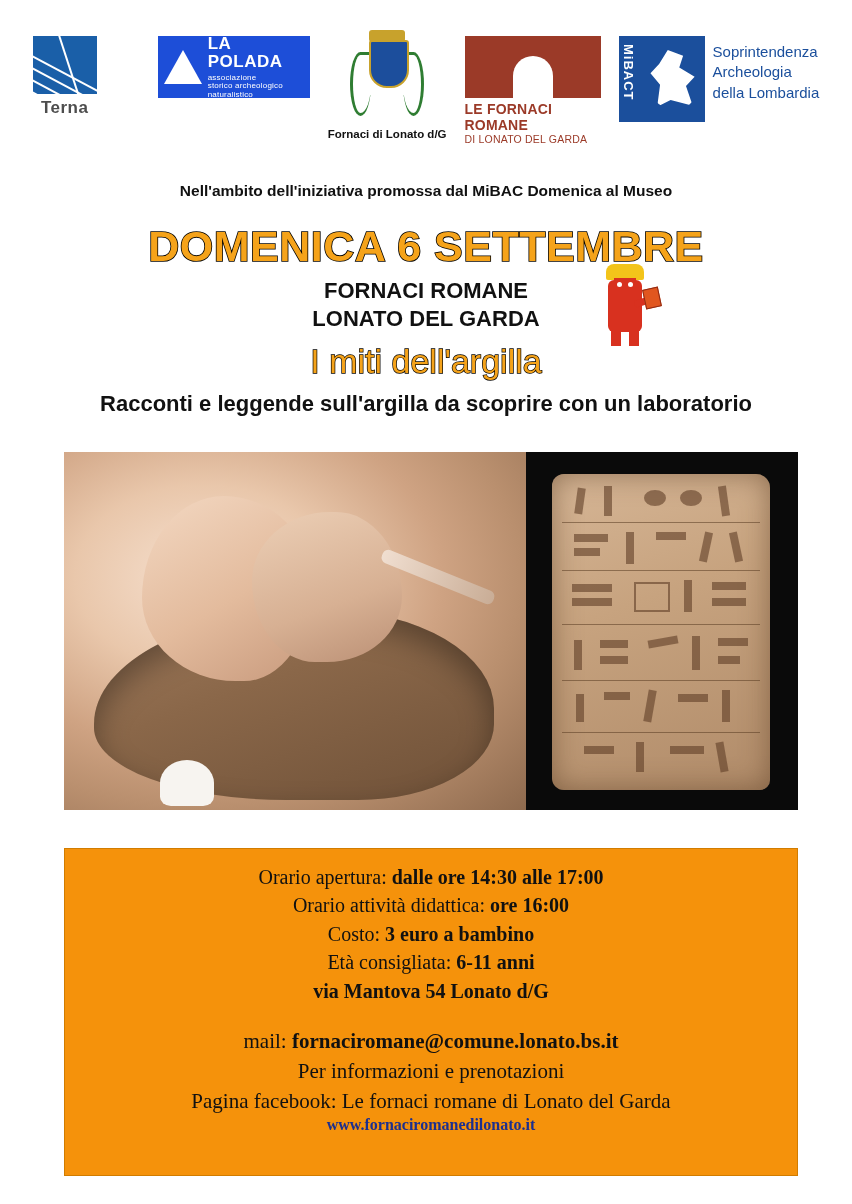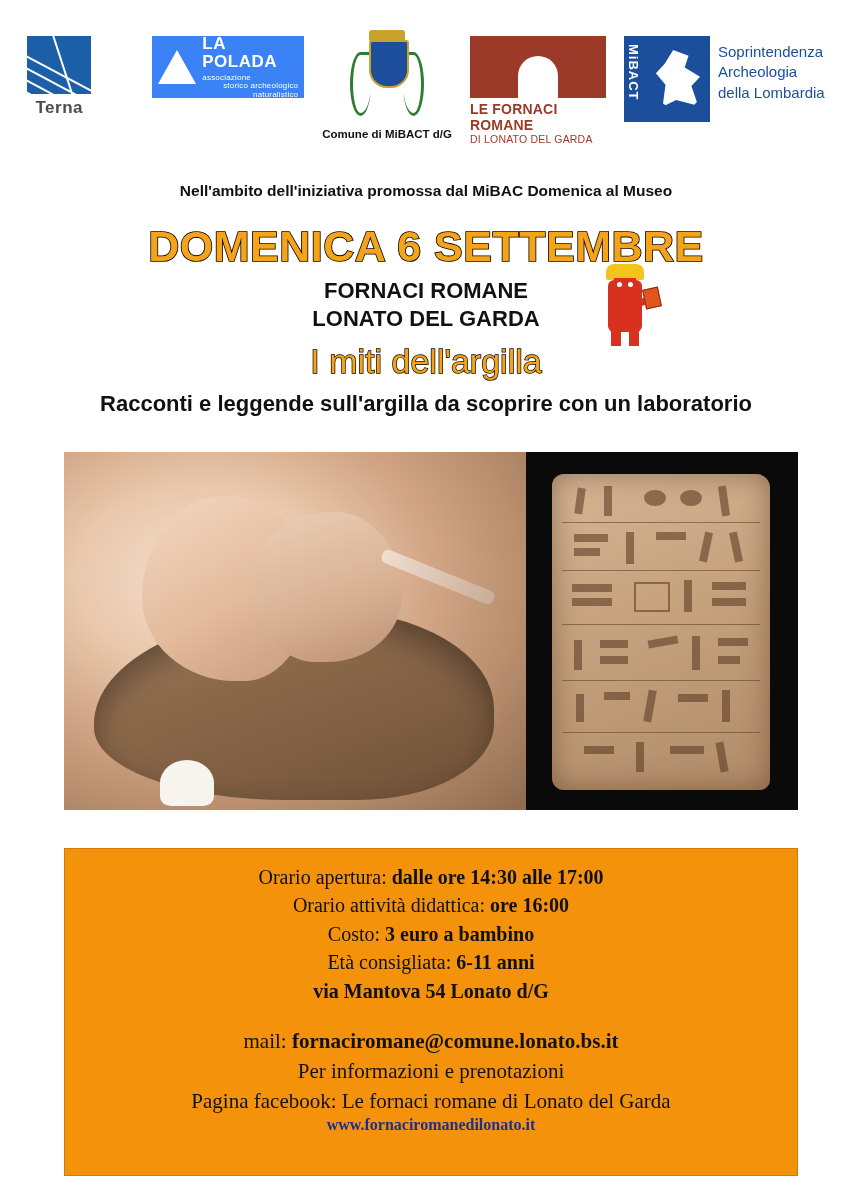--- a/index.html
+++ b/index.html
@@ -58,42 +58,42 @@
     color: #4d4d4d;
     font-weight: bold;
     margin-top: 4px;
     letter-spacing: .5px;
   }
 
   
   .polada {
     width: 152px;
     height: 62px;
-    background: #3b82f6;
+    background: #1d4ed8;
     display: flex;
     align-items: center;
     padding: 0 6px;
     box-sizing: border-box;
     margin-left: 43px;
   }
   .polada-tri {
     width: 0; height: 0;
     border-left: 19px solid transparent;
     border-right: 19px solid transparent;
     border-bottom: 34px solid #ffffff;
     margin-right: 6px;
     position: relative;
   }
   .polada-txt {
     color: #ffffff;
     line-height: 1.05;
   }
   .polada-txt .t1 { font-size: 17px; font-weight: bold; letter-spacing: .5px;}
   .polada-txt .t2 { font-size: 8px; letter-spacing: .2px; margin-top:3px;}
-  .polada-txt .t3 { font-size: 8px; letter-spacing: .2px; text-align: right;}
+  .polada-txt .t3 { font-size: 8px; letter-spacing: .2px;}
 
   
   .comune-crest {
     width: 78px;
     height: 88px;
     position: relative;
   }
   .crest-shield {
     position: absolute;
     left: 21px; top: 4px;
@@ -440,21 +440,21 @@
       </div>
     </div>
 
     <div class="logo-block">
       <div class="comune-crest">
         <div class="crest-leaf-l"></div>
         <div class="crest-leaf-r"></div>
         <div class="crest-crown"></div>
         <div class="crest-shield"></div>
       </div>
-      <div class="comune-label">Comune di MiBACT d/G</div>
+      <div class="comune-label">Fornaci di Lonato d/G</div>
     </div>
 
     <div class="logo-block">
       <div class="fornaci-logo">
         <div class="fornaci-arch"></div>
         <div class="fornaci-t1">LE FORNACI ROMANE</div>
         <div class="fornaci-t2">DI LONATO DEL GARDA</div>
       </div>
     </div>
 

